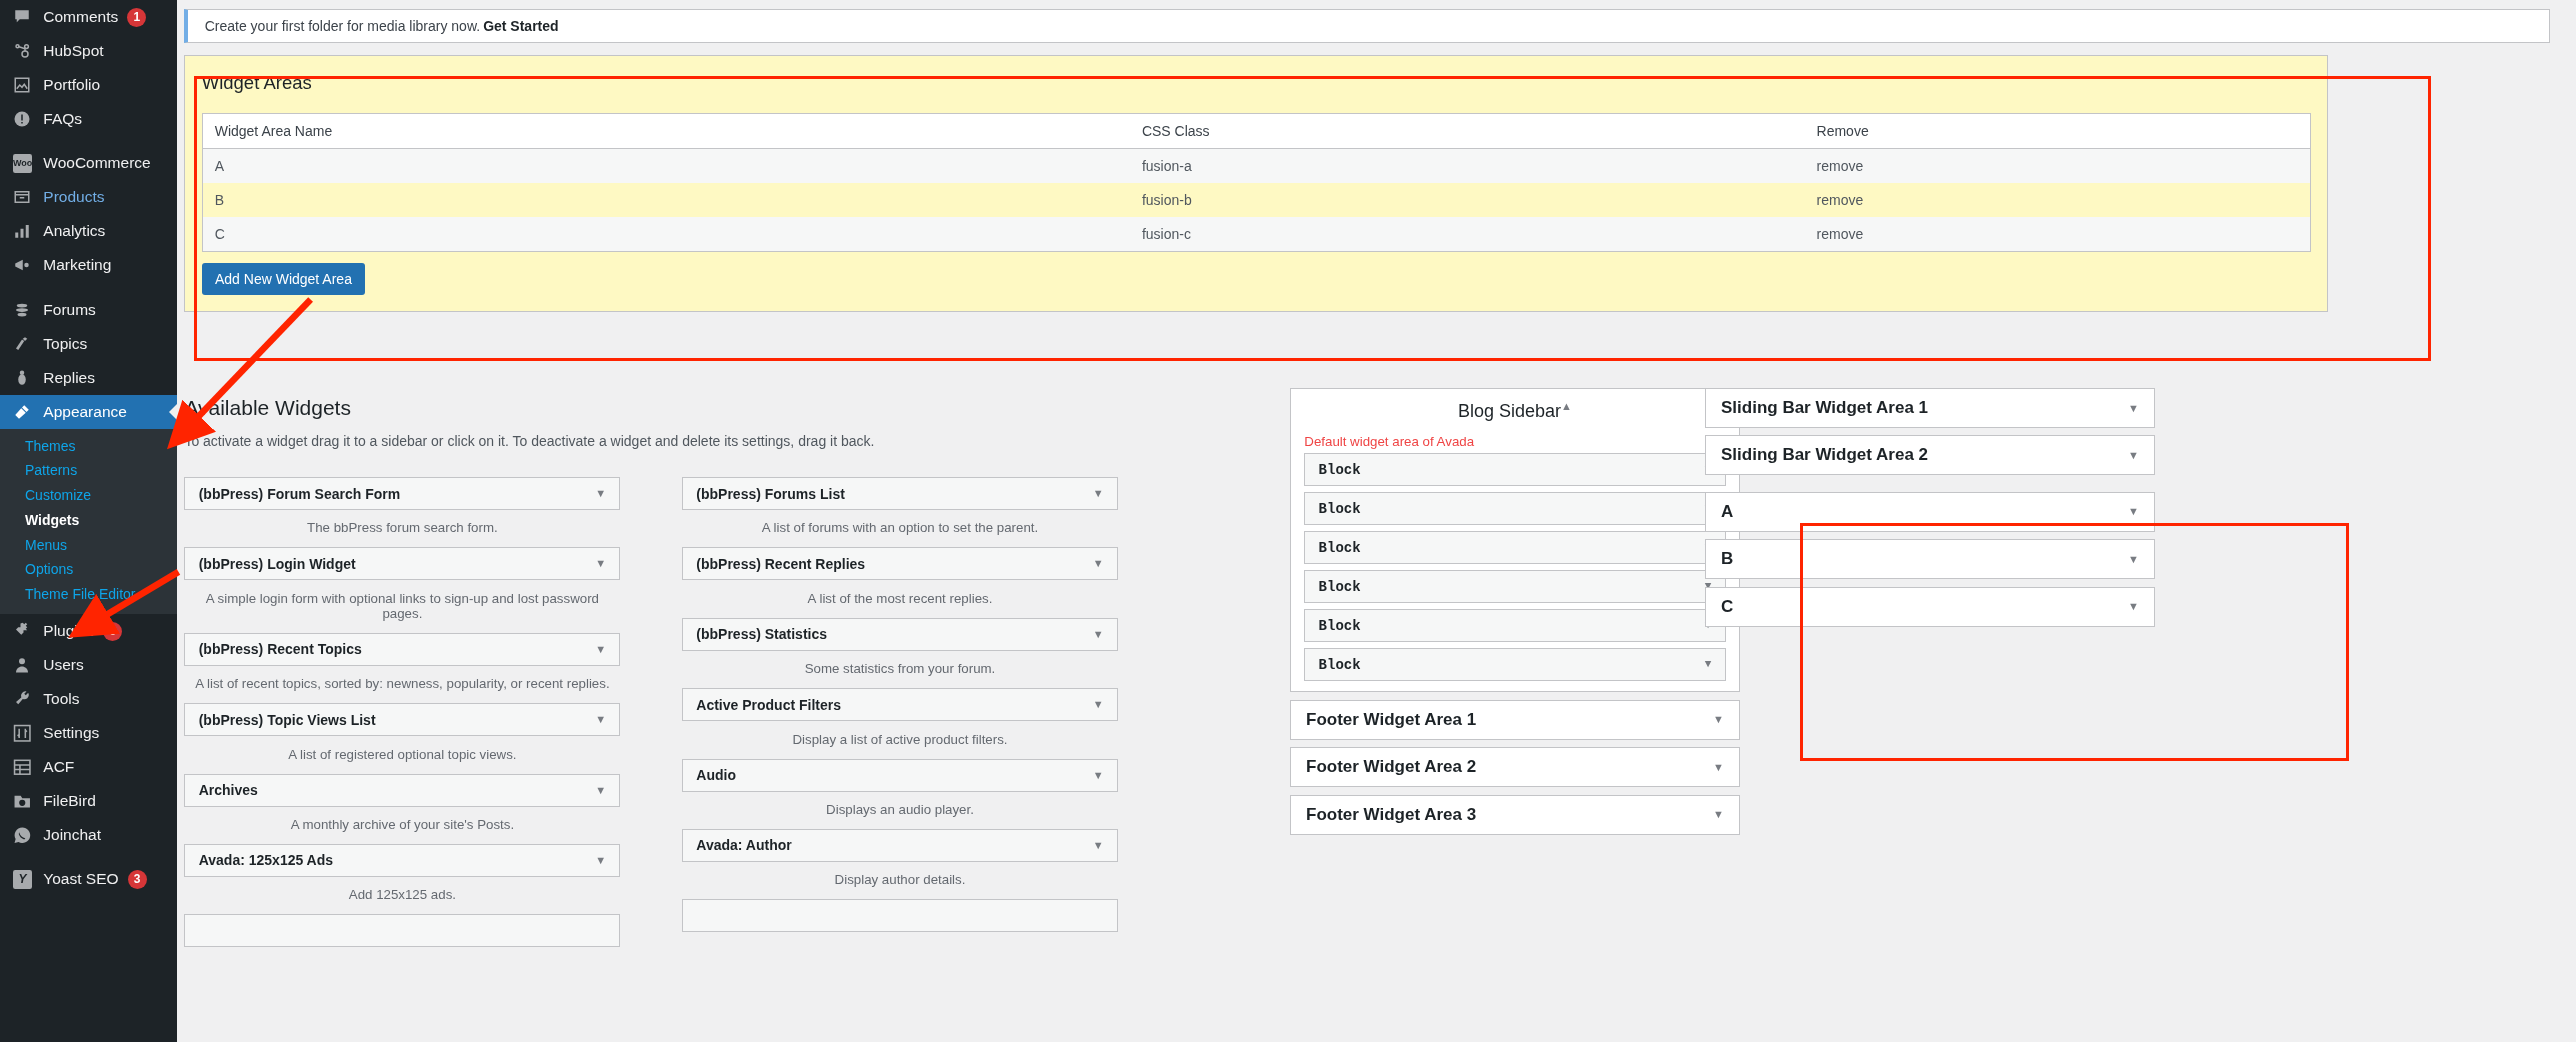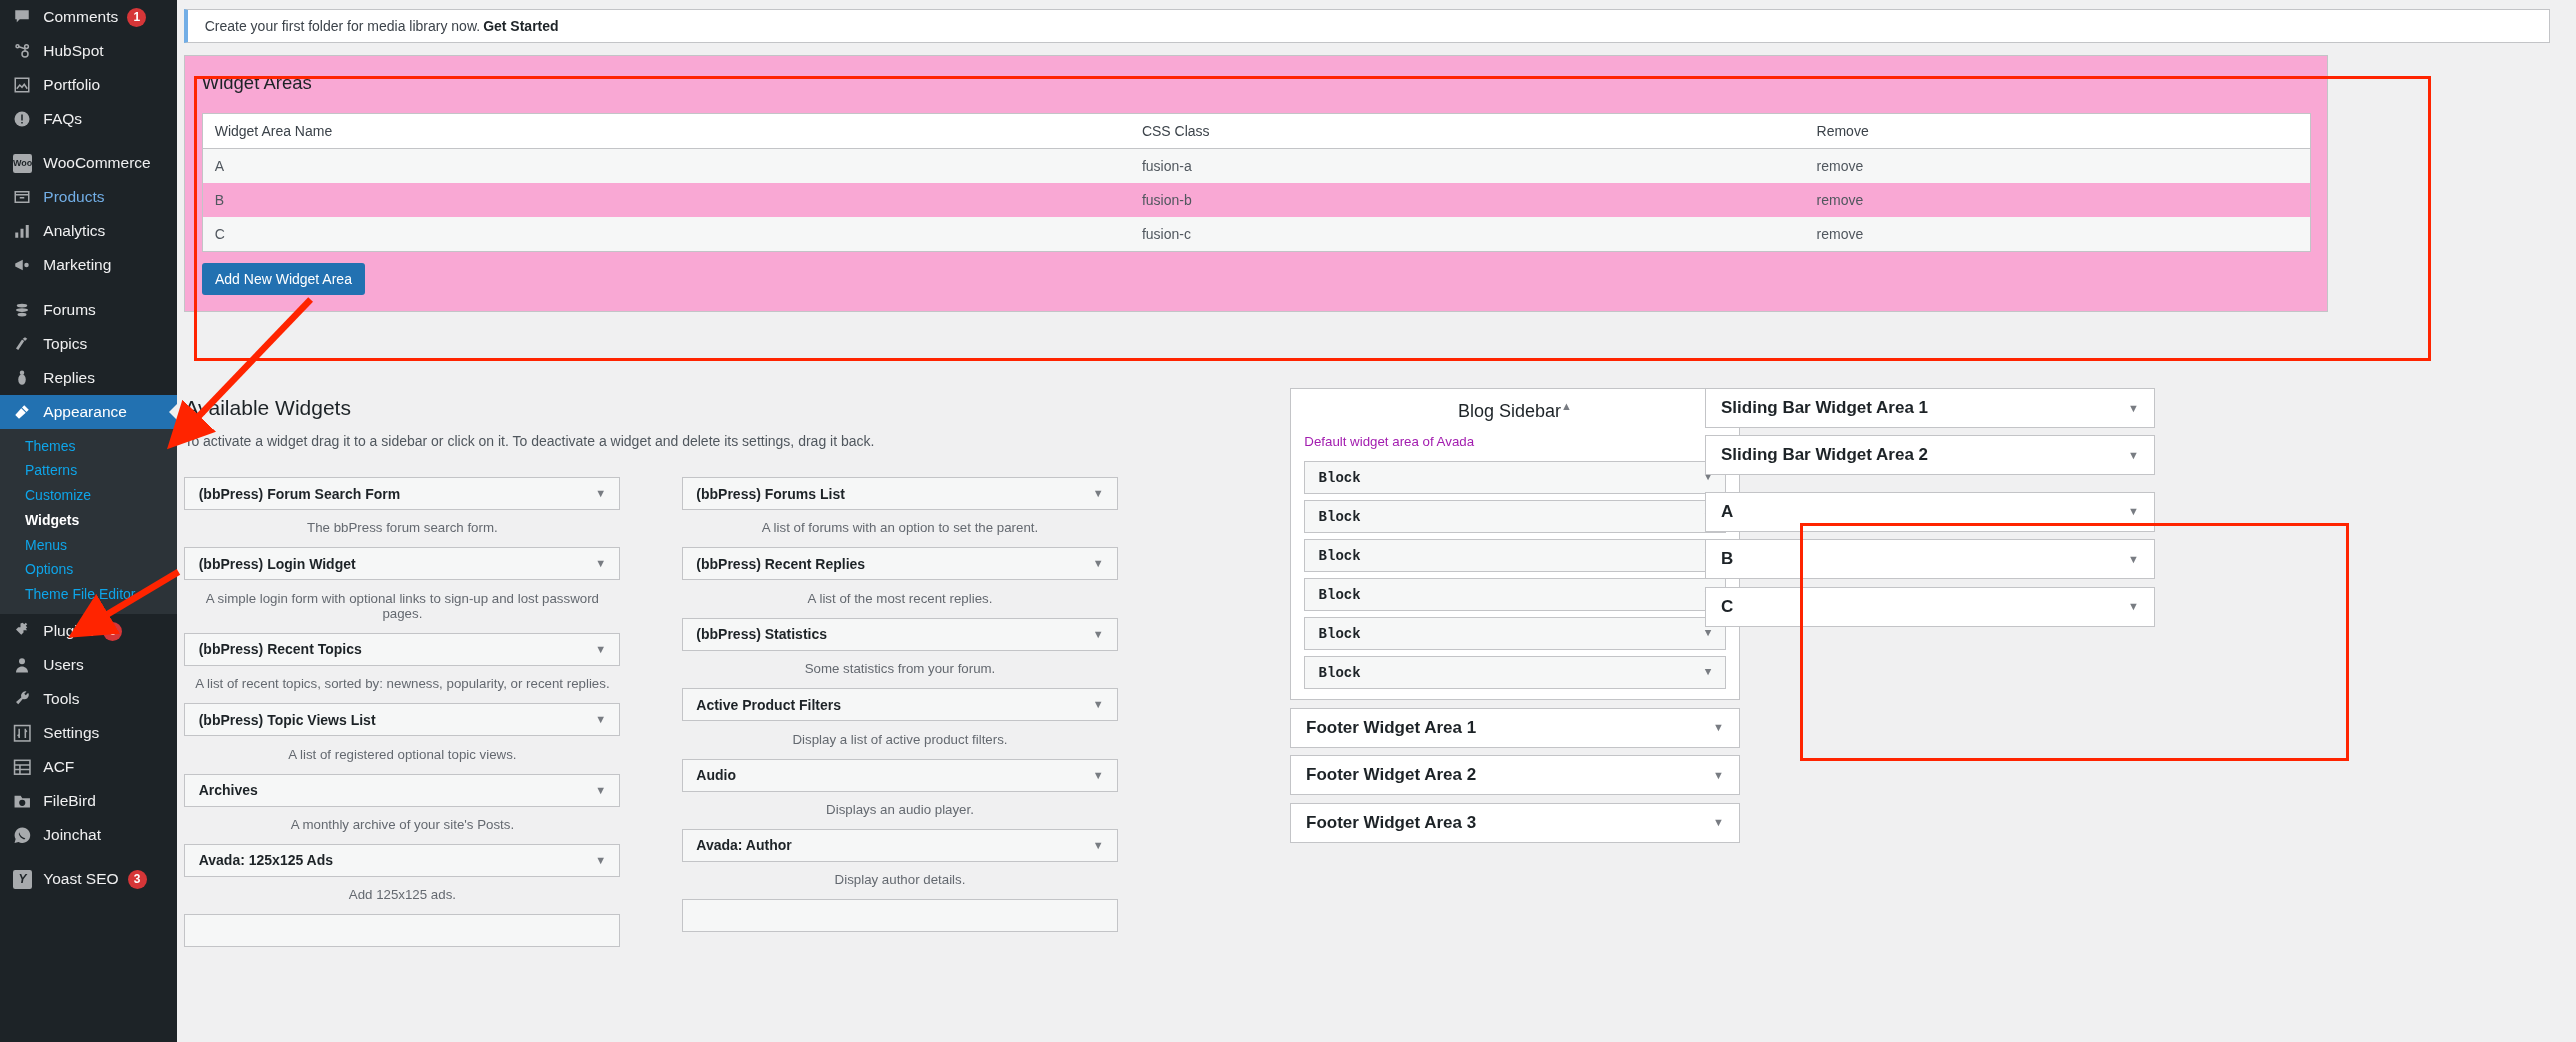--- a/index.html
+++ b/index.html
@@ -62,21 +62,21 @@
     display: flex; align-items: center; padding-left: 16.3px;
     font-size: 14px; color: #3c434a;
   }
   .notice b { font-weight: bold; color: #1d2327; margin-left: 3px;}
 
   
   .wa-panel {
     position: absolute; left: 7.4px; top: 55px; width: 2144px; height: 104px;
   }
   .panel-box {
-    background: #f9a8d4; border: 0.7px solid #c3c4c7;
+    background: #fef9c3; border: 0.7px solid #c3c4c7;
     padding: 16.3px 16.3px 16.3px 16.3px;
   }
   .panel-title { font-size: 18.5px; color: #1d2327; font-weight: normal; margin-bottom: 19px; }
   .wa-table { width: 100%; border-collapse: collapse; border: 0.7px solid #c3c4c7; }
   .wa-table th {
     text-align: left; font-weight: normal; font-size: 14px; color: #3c434a;
     padding: 9px 12px; background: #fff; border-bottom: 0.7px solid #c3c4c7;
   }
   .wa-table td {
     font-size: 14px; color: #50575e; padding: 9px 12px;
@@ -116,21 +116,21 @@
   .zone-col.mid { left: 1113px; }
   .zone-col.rgt { left: 1528px; }
 
   .zone-open {
     background: #fff; border: 0.7px solid #c3c4c7; padding: 12px 13.3px 10.4px 13.3px;
   }
   .zone-open-head {
     display: flex; align-items: flex-start; justify-content: center;
   }
   .zone-open-title { font-size: 18px; color: #1d2327; font-weight: normal; }
-  .zone-open-sub { font-size: 13.3px; color: #a21caf; margin-top: 12px; margin-bottom: 12px; }
+  .zone-open-sub { font-size: 13.3px; color: #ef4444; margin-top: 12px; margin-bottom: 4px; }
   .caret-up { color: #787c82; font-size: 11px; line-height: 1; }
 
   .block-card {
     background: #f6f7f7; border: 0.7px solid #c3c4c7; height: 33px;
     display: flex; align-items: center; justify-content: space-between;
     padding: 0 13.3px; font-size: 14px; font-weight: bold; color: #1d2327;
     margin-bottom: 6px;
     font-family: Liberation Mono, monospace;
   }
   .zone-closed {

